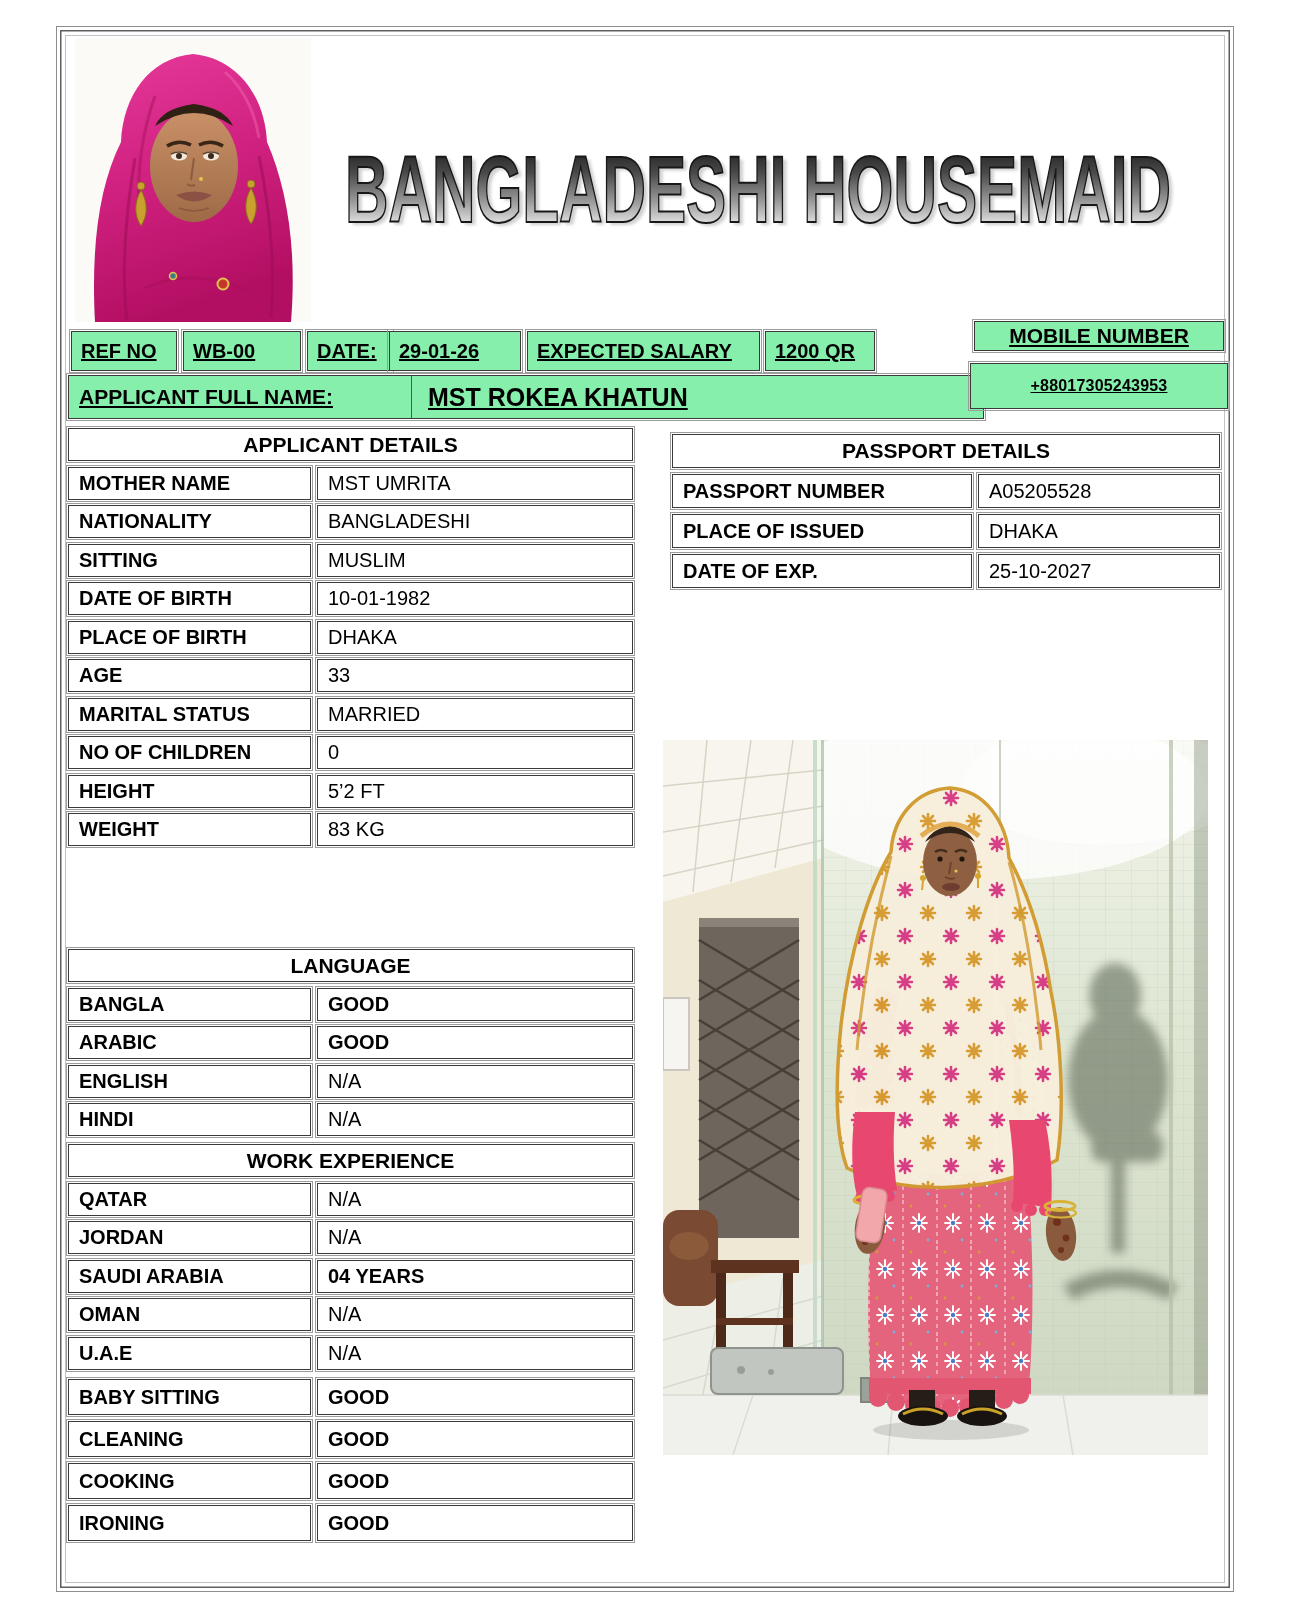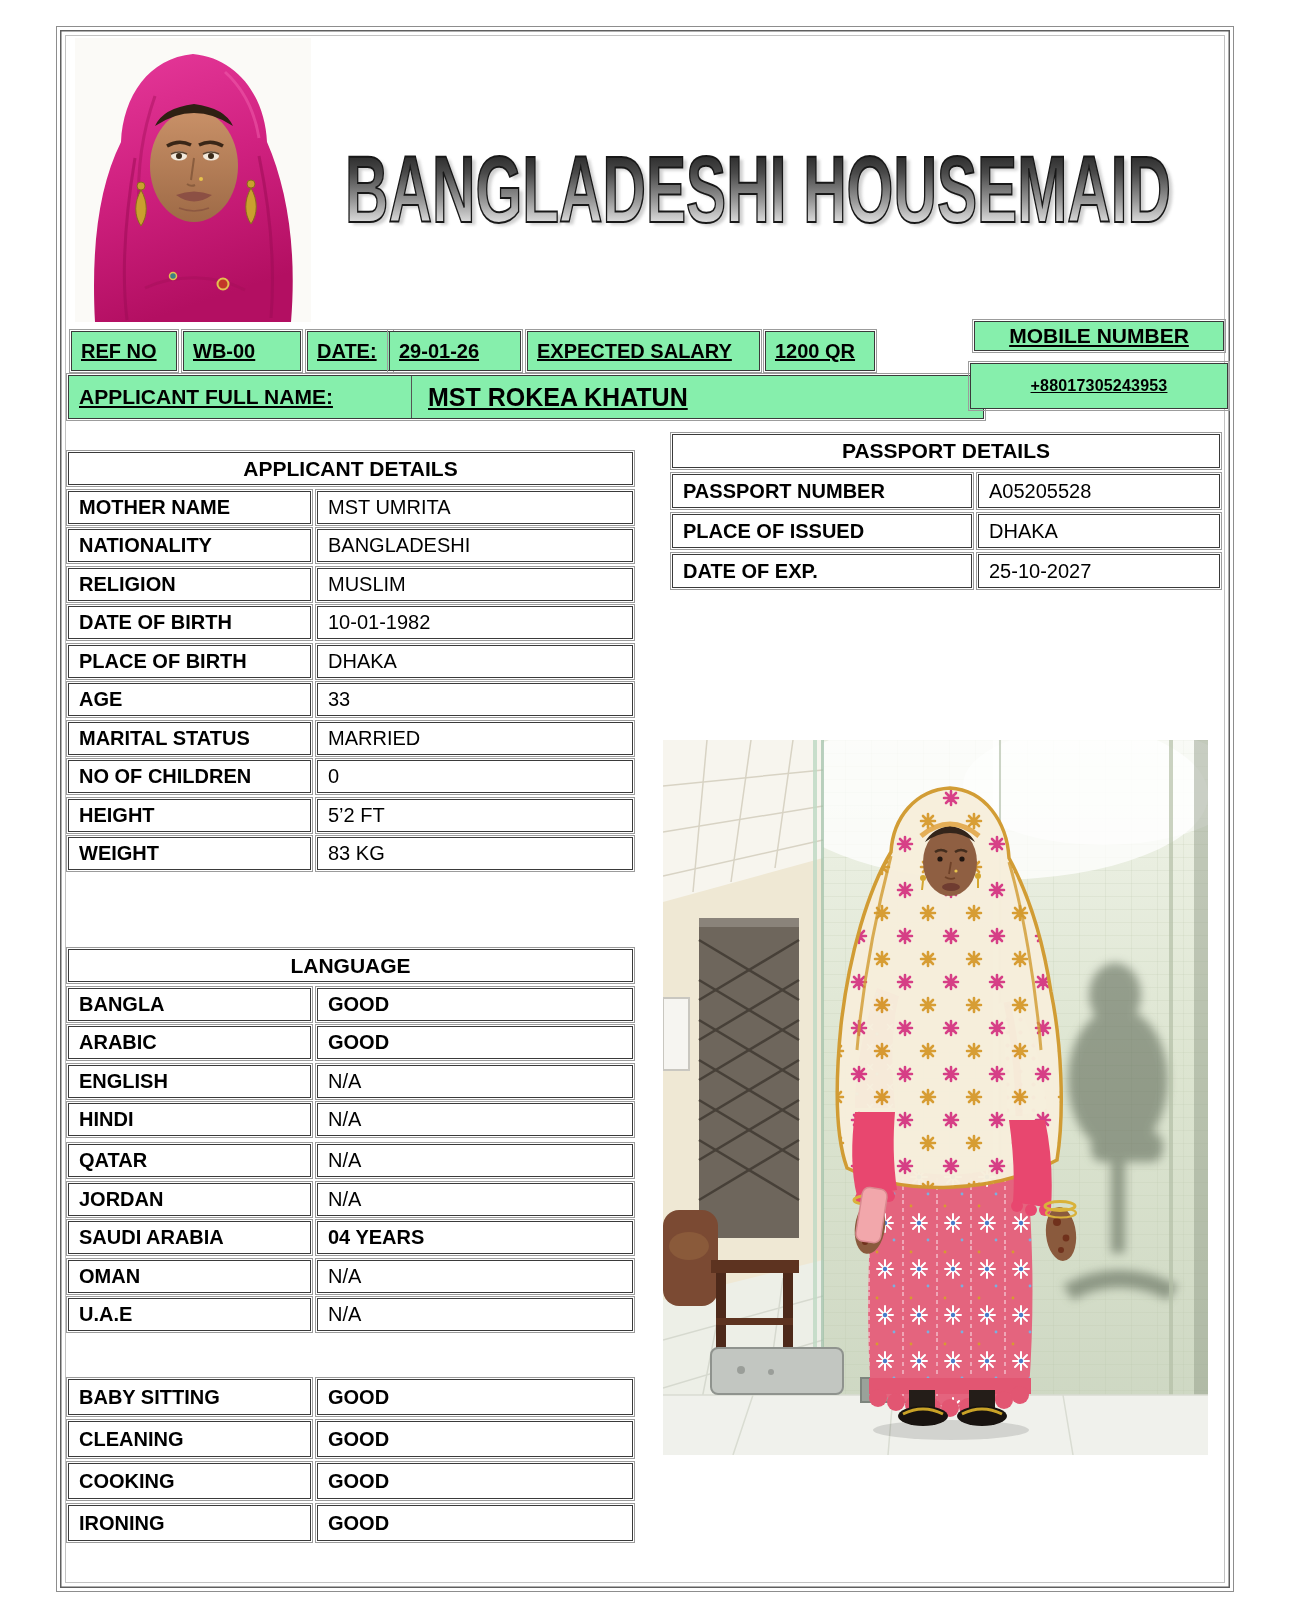--- a/index.html
+++ b/index.html
@@ -125,34 +125,34 @@
         <span>APPLICANT FULL NAME:</span>
       </span>
     <span class="namebox-value">
         <span>MST ROKEA KHATUN</span>
       </span>
   </div>
   <div class="box phone center" style="left:970px;top:363px;width:258px;height:46px;">
       <span>+88017305243953</span>
     </div>
 
-  <div class="tsec" style="left:68px;top:452px;width:565px;">
+  <div class="tsec" style="left:68px;top:428px;width:565px;">
     <div class="trow">
         <div class="cell head">APPLICANT DETAILS</div>
       </div>
     <div class="trow">
         <div class="cell lab">MOTHER NAME</div>
         <div class="cell val">MST UMRITA</div>
       </div>
     <div class="trow">
         <div class="cell lab">NATIONALITY</div>
         <div class="cell val">BANGLADESHI</div>
       </div>
     <div class="trow">
-        <div class="cell lab">RELIGION</div>
+        <div class="cell lab">SITTING</div>
         <div class="cell val">MUSLIM</div>
       </div>
     <div class="trow">
         <div class="cell lab">DATE OF BIRTH</div>
         <div class="cell val">10-01-1982</div>
       </div>
     <div class="trow">
         <div class="cell lab">PLACE OF BIRTH</div>
         <div class="cell val">DHAKA</div>
       </div>
@@ -194,20 +194,23 @@
         <div class="cell lab">ENGLISH</div>
         <div class="cell val">N/A</div>
       </div>
     <div class="trow">
         <div class="cell lab">HINDI</div>
         <div class="cell val">N/A</div>
       </div>
   </div>
 
   <div class="tsec" style="left:68px;top:1144px;width:565px;">
+    <div class="trow">
+        <div class="cell head">WORK EXPERIENCE</div>
+      </div>
     <div class="trow">
         <div class="cell lab">QATAR</div>
         <div class="cell val">N/A</div>
       </div>
     <div class="trow">
         <div class="cell lab">JORDAN</div>
         <div class="cell val">N/A</div>
       </div>
     <div class="trow">
         <div class="cell lab">SAUDI ARABIA</div>

